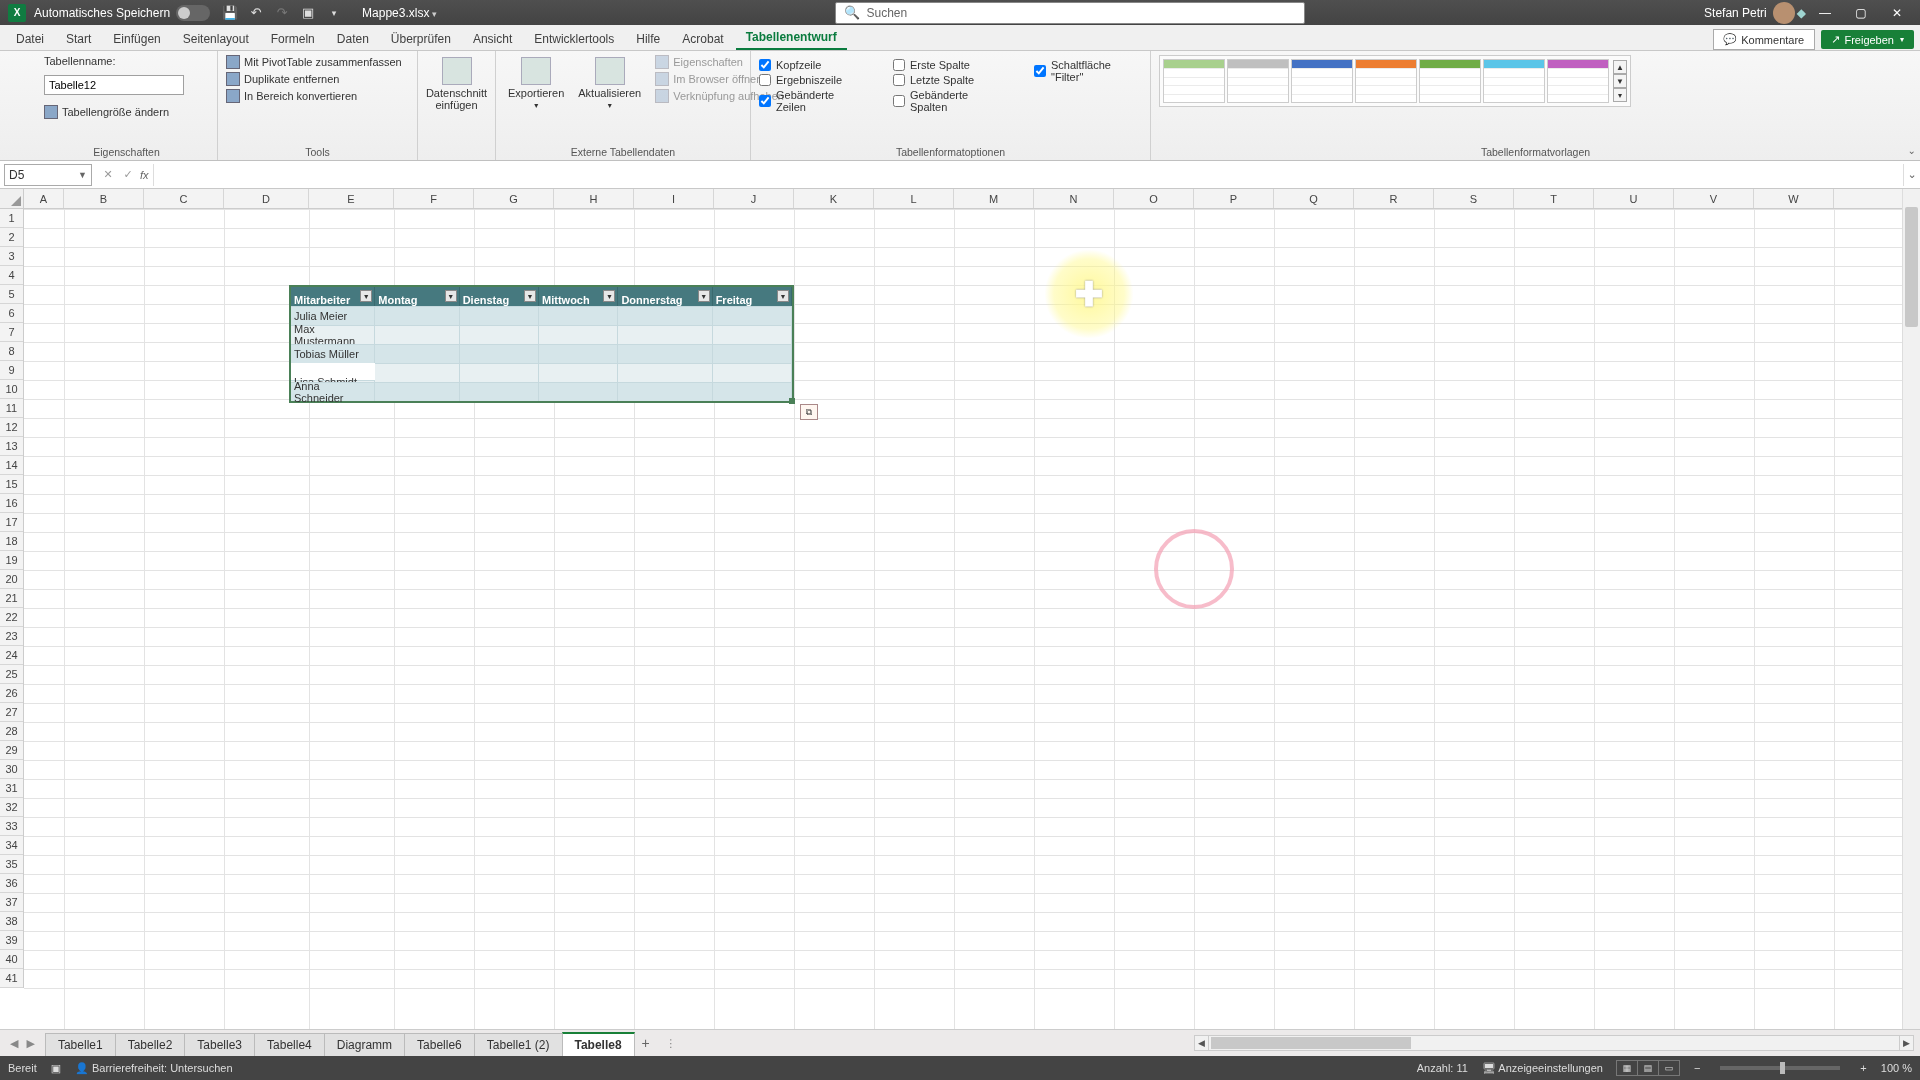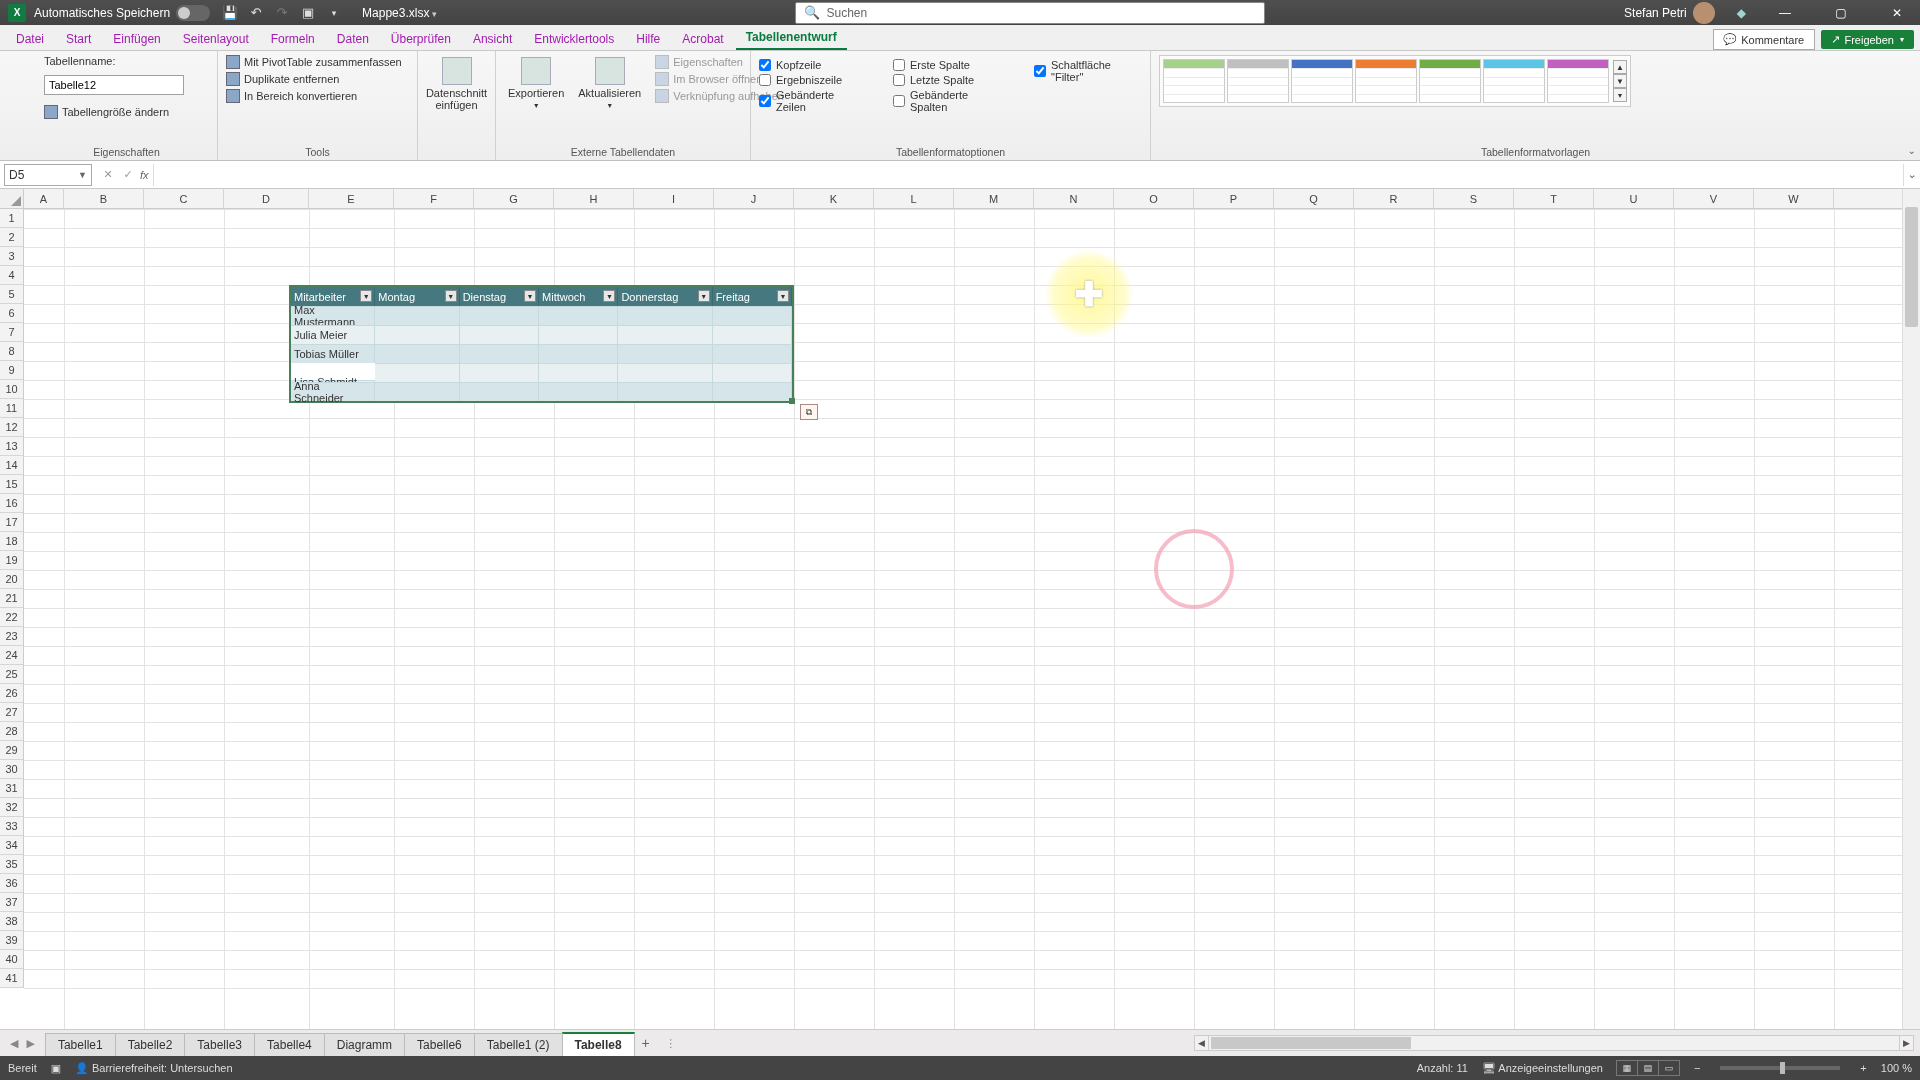--- a/index.html
+++ b/index.html
@@ -11,28 +11,28 @@
 .title-bar .autosave { display:flex; align-items:center; gap:6px; margin-right:12px; }
 .title-bar .toggle { width:34px; height:16px; background:#666; border-radius:8px; position:relative; }
 .title-bar .toggle::after { content:""; position:absolute; width:12px; height:12px; background:#ccc; border-radius:50%; top:2px; left:2px; }
 .title-bar .qat { display:flex; gap:10px; align-items:center; margin-right:12px; }
 .title-bar .qat span { width:16px; height:16px; display:flex; align-items:center; justify-content:center; font-size:13px; color:#ddd; }
 .title-bar .filename { margin-left:8px; }
 .title-bar .filename::after { content:" ▾"; font-size:9px; color:#ccc; }
 .title-bar .spacer { flex:1; }
 .title-bar .search { width:470px; height:22px; background:#fff; border:1px solid #888; border-radius:2px; display:flex; align-items:center; color:#666; padding:0 8px; gap:6px; }
 .title-bar .search-lens { font-size:13px; }
-.title-bar .right { display:flex; align-items:center; gap:22px; margin-left:auto; padding-right:6px; }
+.title-bar .right { display:flex; align-items:center; gap:2px; margin-left:auto; padding-right:6px; }
 .title-bar .user { display:flex; align-items:center; gap:6px; font-size:12px; }
 .avatar { width:22px; height:22px; border-radius:50%; background:#b89070; }
 .winbtn { width:34px; height:25px; display:flex; align-items:center; justify-content:center; color:#fff; font-size:12px; }
 
 
 .main-tabs { height:26px; background:#f0f0f0; display:flex; align-items:flex-end; padding:0 6px; gap:2px; border-bottom:1px solid #c8c8c8; }
-.main-tabs .tab { padding:5px 10px 4px; font-size:12px; color:#a21caf; }
+.main-tabs .tab { padding:5px 10px 4px; font-size:12px; color:#404040; }
 .main-tabs .tab.active { color:#0a7b3e; border-bottom:2px solid #0a7b3e; font-weight:600; }
 .main-tabs .tab.ctx { color:#0a7b3e; }
 .main-tabs .right-buttons { margin-left:auto; display:flex; gap:6px; align-items:center; }
 .btn-comments { background:#fff; border:1px solid #aaa; padding:3px 10px; font-size:11px; display:flex; align-items:center; gap:4px; }
 .btn-share { background:#188038; color:#fff; padding:3px 10px; font-size:11px; display:flex; align-items:center; gap:4px; border-radius:2px; }
 
 
 .ribbon { height:110px; background:linear-gradient(#f7f7f7,#eee); border-bottom:1px solid #c0c0c0; display:flex; position:relative;padding-left:36px; }
 .ribbon-group { border-right:1px solid #d0d0d0; padding:4px 8px 2px; display:flex; flex-direction:column; position:relative; }
 .ribbon-group .content { flex:1; display:flex; align-items:flex-start; gap:6px; }
@@ -77,21 +77,21 @@
 .col-headers div { border-right:1px solid #d6d6d6; text-align:center; font-size:11px; color:#444; line-height:20px; }
 .row-headers { position:absolute; top:20px; left:0; width:24px; background:#f3f3f3; border-right:1px solid #ccc; }
 .row-headers div { height:19px; border-bottom:1px solid #d6d6d6; text-align:center; font-size:11px; color:#444; line-height:19px; }
 .cells { position:absolute; top:20px; left:24px; right:18px; bottom:0; }
 .gridlines-h div { position:absolute; left:0; right:0; border-bottom:1px solid #e3e3e3; }
 .gridlines-v div { position:absolute; top:0; bottom:0; border-right:1px solid #e3e3e3; }
 
 
 .xl-table { position:absolute; border:2px solid #4a8057; background:#fff; }
 .xl-table .tr { display:flex; height:19px; }
-.xl-table .th { background:#46797f; color:#fff; font-weight:normal; font-size:11px; padding:1px 3px; border-right:1px solid #3a6a6f; position:relative; display:flex; align-items:center; }
+.xl-table .th { background:#46797f; color:#fff; font-weight:bold; font-size:11px; padding:7px 3px; border-right:1px solid #3a6a6f; position:relative; display:flex; align-items:flex-start; }
 .xl-table .th .filter { position:absolute; right:2px; top:3px; width:12px; height:12px; background:#e7e7e7; border:1px solid #888; font-size:7px; display:flex; align-items:center; justify-content:center; color:#333; }
 .xl-table .td { font-size:11px; padding:1px 3px; border-right:1px solid #c6d9de; border-top:1px solid #c6d9de; background:#e8f0f2; display:flex; align-items:center; }
 .xl-table .tr:nth-child(odd) .td { background:#d5e5e9; }
 .xl-table .handle { position:absolute; right:-3px; bottom:-3px; width:6px; height:6px; background:#4a8057; }
 .smart-tag { position:absolute; width:18px; height:16px; border:1px solid #a88; background:#fff6f0; font-size:9px; display:flex; align-items:center; justify-content:center; }
 
 
 .cursor-overlay { position:absolute; pointer-events:none; }
 .yellow-glow { border-radius:50%; background:radial-gradient(rgba(255,248,150,0.95),rgba(255,248,120,0.4) 55%,transparent 70%); display:flex; align-items:center; justify-content:center; }
 .plus-cursor { font-size:34px; color:#fff; text-shadow:0 0 2px #888; font-weight:bold; position:relative; }
@@ -538,29 +538,29 @@
           <div class="th" style="width: 95px;">
             <span>Donnerstag</span>
             <div class="filter">▼</div>
           </div>
           <div class="th" style="width: 80px;">
             <span>Freitag</span>
             <div class="filter">▼</div>
           </div>
         </div>
         <div class="tr">
+          <div class="td" style="width: 85px;">Julia Meier</div>
+          <div class="td" style="width: 85px;"></div>
+          <div class="td" style="width: 80px;"></div>
+          <div class="td" style="width: 80px;"></div>
+          <div class="td" style="width: 95px;"></div>
+          <div class="td" style="width: 80px;"></div>
+        </div>
+        <div class="tr">
           <div class="td" style="width: 85px;">Max Mustermann</div>
-          <div class="td" style="width: 85px;"></div>
-          <div class="td" style="width: 80px;"></div>
-          <div class="td" style="width: 80px;"></div>
-          <div class="td" style="width: 95px;"></div>
-          <div class="td" style="width: 80px;"></div>
-        </div>
-        <div class="tr">
-          <div class="td" style="width: 85px;">Julia Meier</div>
           <div class="td" style="width: 85px;"></div>
           <div class="td" style="width: 80px;"></div>
           <div class="td" style="width: 80px;"></div>
           <div class="td" style="width: 95px;"></div>
           <div class="td" style="width: 80px;"></div>
         </div>
         <div class="tr">
           <div class="td" style="width: 85px;">Tobias Müller</div>
           <div class="td" style="width: 85px;"></div>
           <div class="td" style="width: 80px;"></div>

